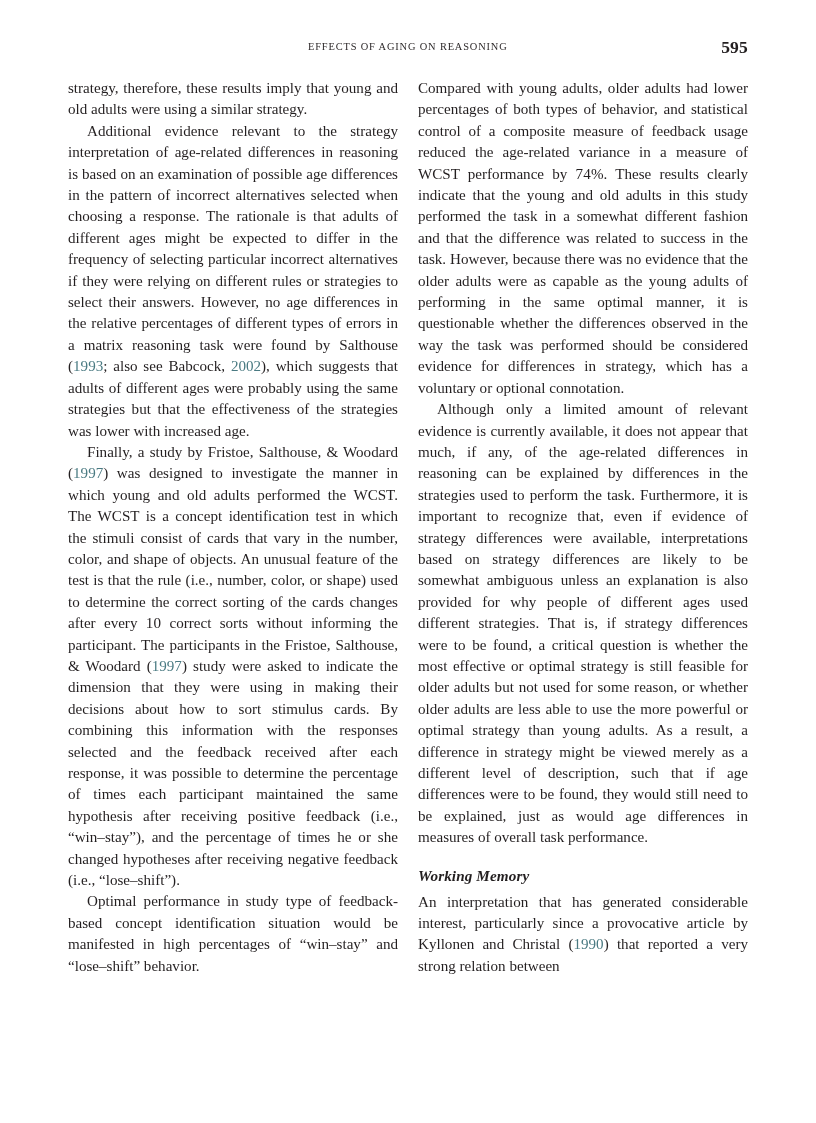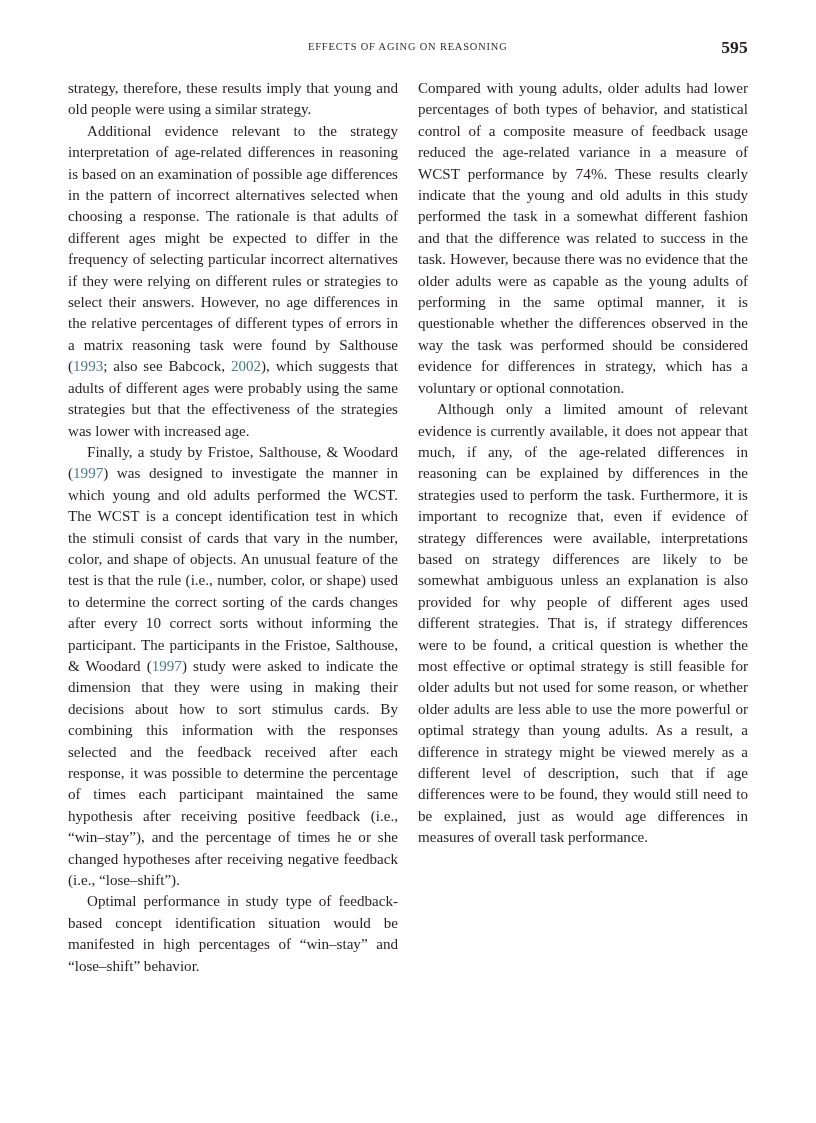--- a/index.html
+++ b/index.html
@@ -103,26 +103,28 @@
 <div class="page">
 
   <div class="running-head">
     <span class="running-head-title">EFFECTS OF AGING ON REASONING</span>
     <span class="running-head-folio">595</span>
   </div>
 
   <div class="columns">
 
     <div class="col">
-      <p class="para">strategy, therefore, these results imply that young and old people were using a similar strategy.</p>
+      <p class="para">strategy, therefore, these results imply that young and old adults were using a similar strategy.</p>
       <p class="para indent">Additional evidence relevant to the strategy interpretation of age-related differences in reasoning is based on an examination of possible age differences in the pattern of incorrect alternatives selected when choosing a response. The rationale is that adults of different ages might be expected to differ in the frequency of selecting particular incorrect alternatives if they were relying on different rules or strategies to select their answers. However, no age differences in the relative percentages of different types of errors in a matrix reasoning task were found by Salthouse (<span class="cite">1993</span>; also see Babcock, <span class="cite">2002</span>), which suggests that adults of different ages were probably using the same strategies but that the effectiveness of the strategies was lower with increased age.</p>
       <p class="para indent">Finally, a study by Fristoe, Salthouse, &amp; Woodard (<span class="cite">1997</span>) was designed to investigate the manner in which young and old adults performed the WCST. The WCST is a concept identification test in which the stimuli consist of cards that vary in the number, color, and shape of objects. An unusual feature of the test is that the rule (i.e., number, color, or shape) used to determine the correct sorting of the cards changes after every <span class="num">10</span> correct sorts without informing the participant. The participants in the Fristoe, Salthouse, &amp; Woodard (<span class="cite">1997</span>) study were asked to indicate the dimension that they were using in making their decisions about how to sort stimulus cards. By combining this information with the responses selected and the feedback received after each response, it was possible to determine the percentage of times each participant maintained the same hypothesis after receiving positive feedback (i.e., “win–stay”), and the percentage of times he or she changed hypotheses after receiving negative feedback (i.e., “lose–shift”).</p>
       <p class="para indent">Optimal performance in study type of feedback-based concept identification situation would be manifested in high percentages of “win–stay” and “lose–shift” behavior.</p>
     </div>
 
     <div class="col">
       <p class="para">Compared with young adults, older adults had lower percentages of both types of behavior, and statistical control of a composite measure of feedback usage reduced the age-related variance in a measure of WCST performance by <span class="num">74</span>%. These results clearly indicate that the young and old adults in this study performed the task in a somewhat different fashion and that the difference was related to success in the task. However, because there was no evidence that the older adults were as capable as the young adults of performing in the same optimal manner, it is questionable whether the differences observed in the way the task was performed should be considered evidence for differences in strategy, which has a voluntary or optional connotation.</p>
       <p class="para indent">Although only a limited amount of relevant evidence is currently available, it does not appear that much, if any, of the age-related differences in reasoning can be explained by differences in the strategies used to perform the task. Furthermore, it is important to recognize that, even if evidence of strategy differences were available, interpretations based on strategy differences are likely to be somewhat ambiguous unless an explanation is also provided for why people of different ages used different strategies. That is, if strategy differences were to be found, a critical question is whether the most effective or optimal strategy is still feasible for older adults but not used for some reason, or whether older adults are less able to use the more powerful or optimal strategy than young adults. As a result, a difference in strategy might be viewed merely as a different level of description, such that if age differences were to be found, they would still need to be explained, just as would age differences in measures of overall task performance.</p>
+      <h2 class="section-heading">Working Memory</h2>
+      <p class="para">An interpretation that has generated considerable interest, particularly since a provocative article by Kyllonen and Christal (<span class="cite">1990</span>) that reported a very strong relation between</p>
     </div>
 
   </div>
 
 </div>
 
 </body></html>

